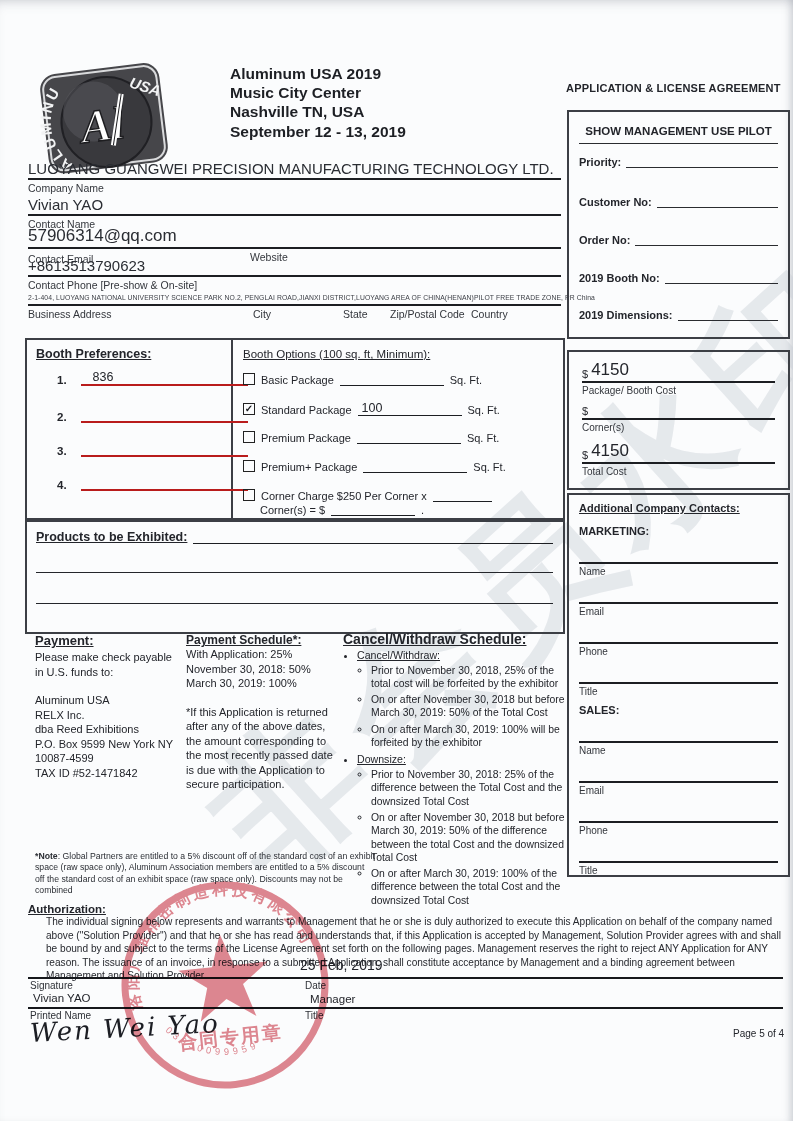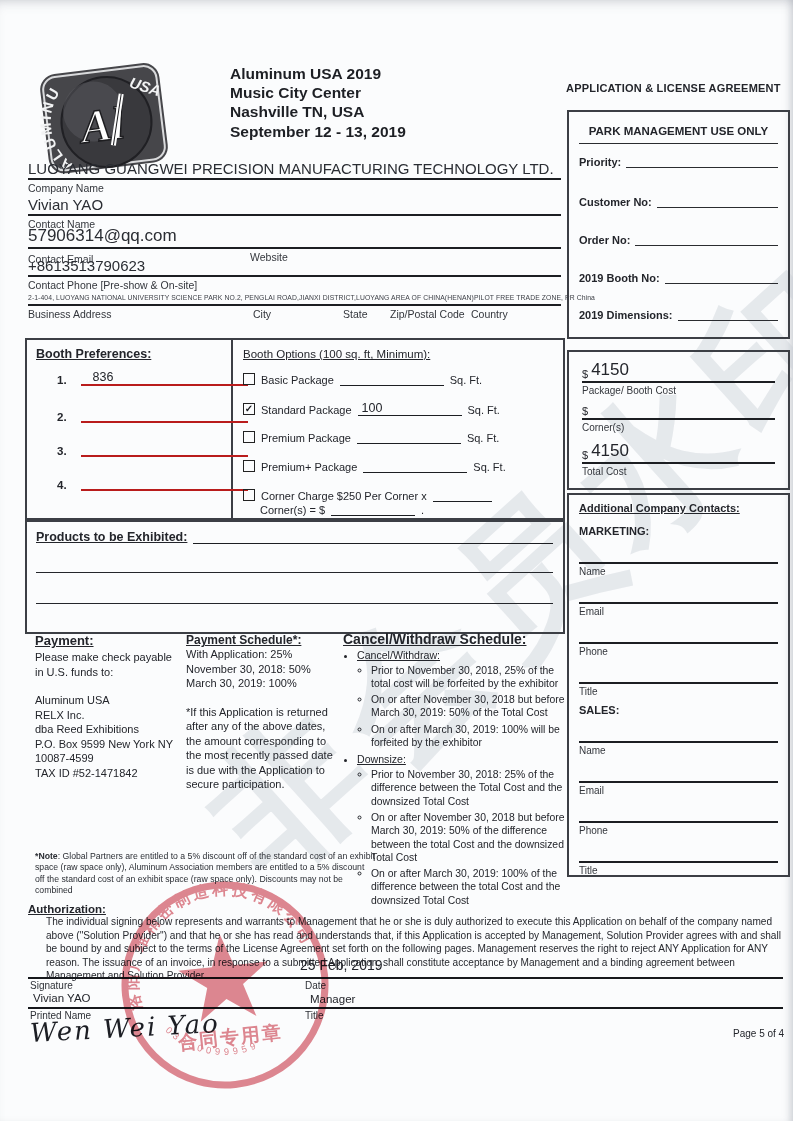--- a/index.html
+++ b/index.html
@@ -93,21 +93,21 @@
     <div class="evline">Aluminum USA 2019</div>
     <div class="evline">Music City Center</div>
     <div class="evline">Nashville TN, USA</div>
     <div class="evline">September 12 - 13, 2019</div>
   </div>
 
   <div class="abs z1 agreement" style="left:566px;top:82px;width:225px;">APPLICATION &amp; LICENSE AGREEMENT</div>
 
   <div class="abs z1 box" style="left:567px;top:110px;width:219px;height:225px;">
     <div style="text-align:center;margin:9px 10px 0 10px;border-bottom:1.6px solid #2a2c30;padding-bottom:4px;">
-      <span class="b" style="font-size:11.5px;">PARK MANAGEMENT USE ONLY</span>
+      <span class="b" style="font-size:11.5px;">SHOW MANAGEMENT USE PILOT</span>
     </div>
     <div class="mrow" style="top:42px;">
       <span class="mlabel">Priority:</span>
         <span class="mline"></span>
     </div>
     <div class="mrow" style="top:82px;">
       <span class="mlabel">Customer No:</span>
         <span class="mline"></span>
     </div>
     <div class="mrow" style="top:120px;">

